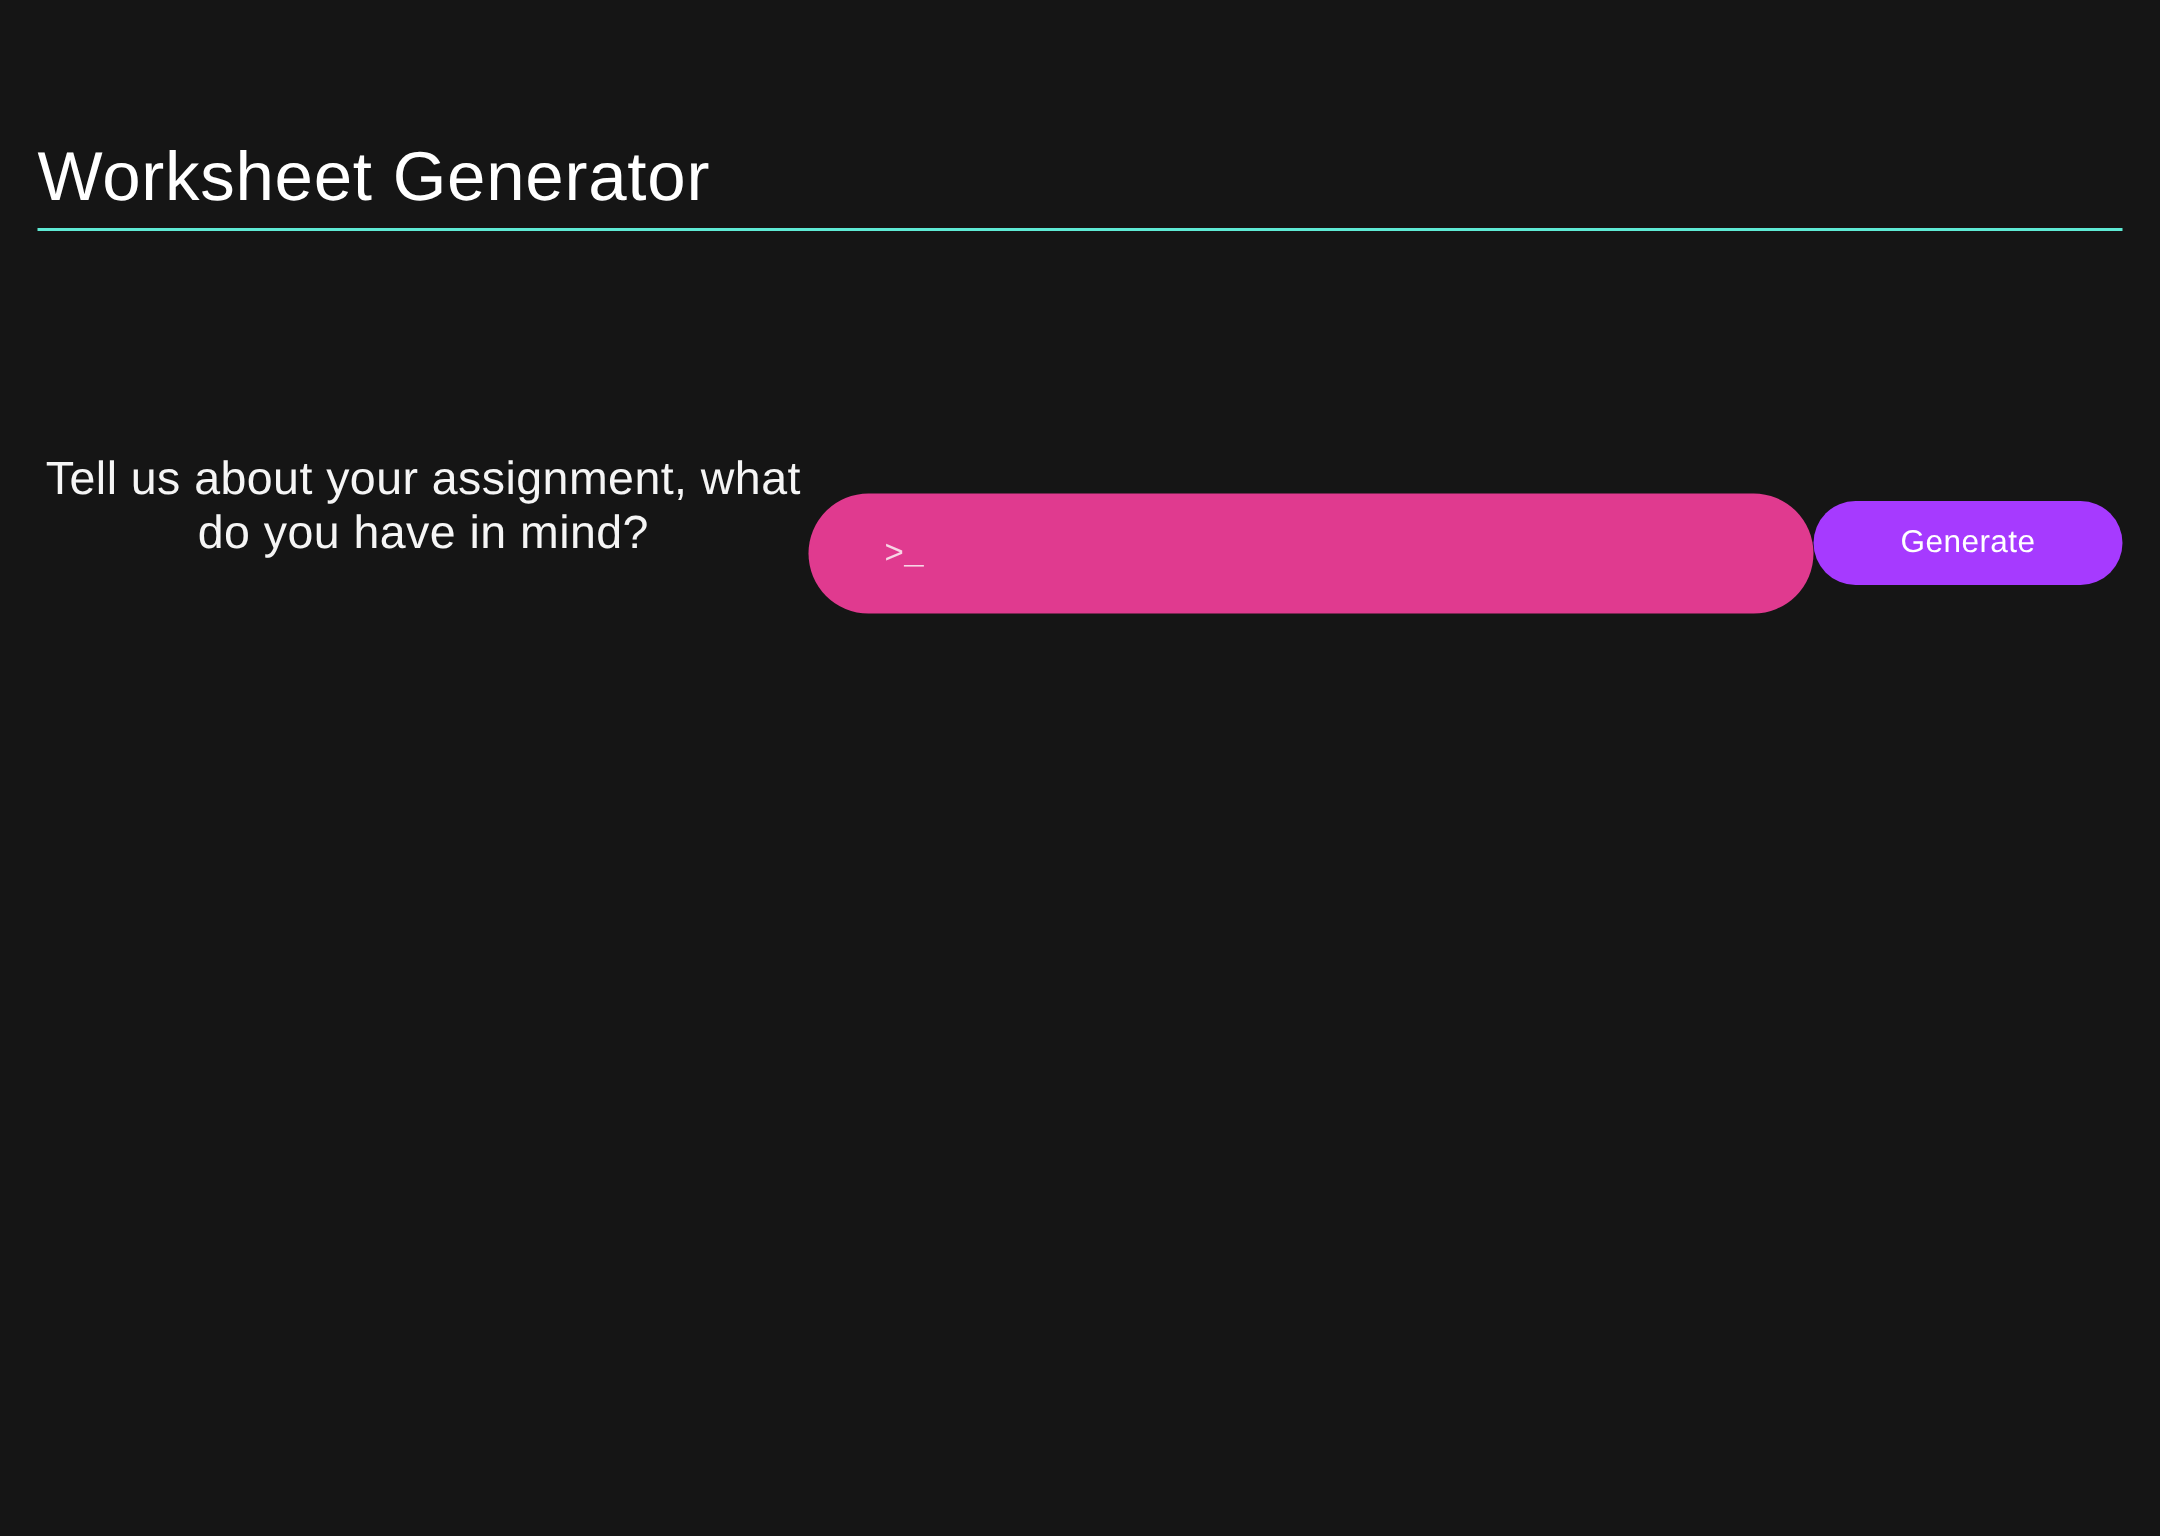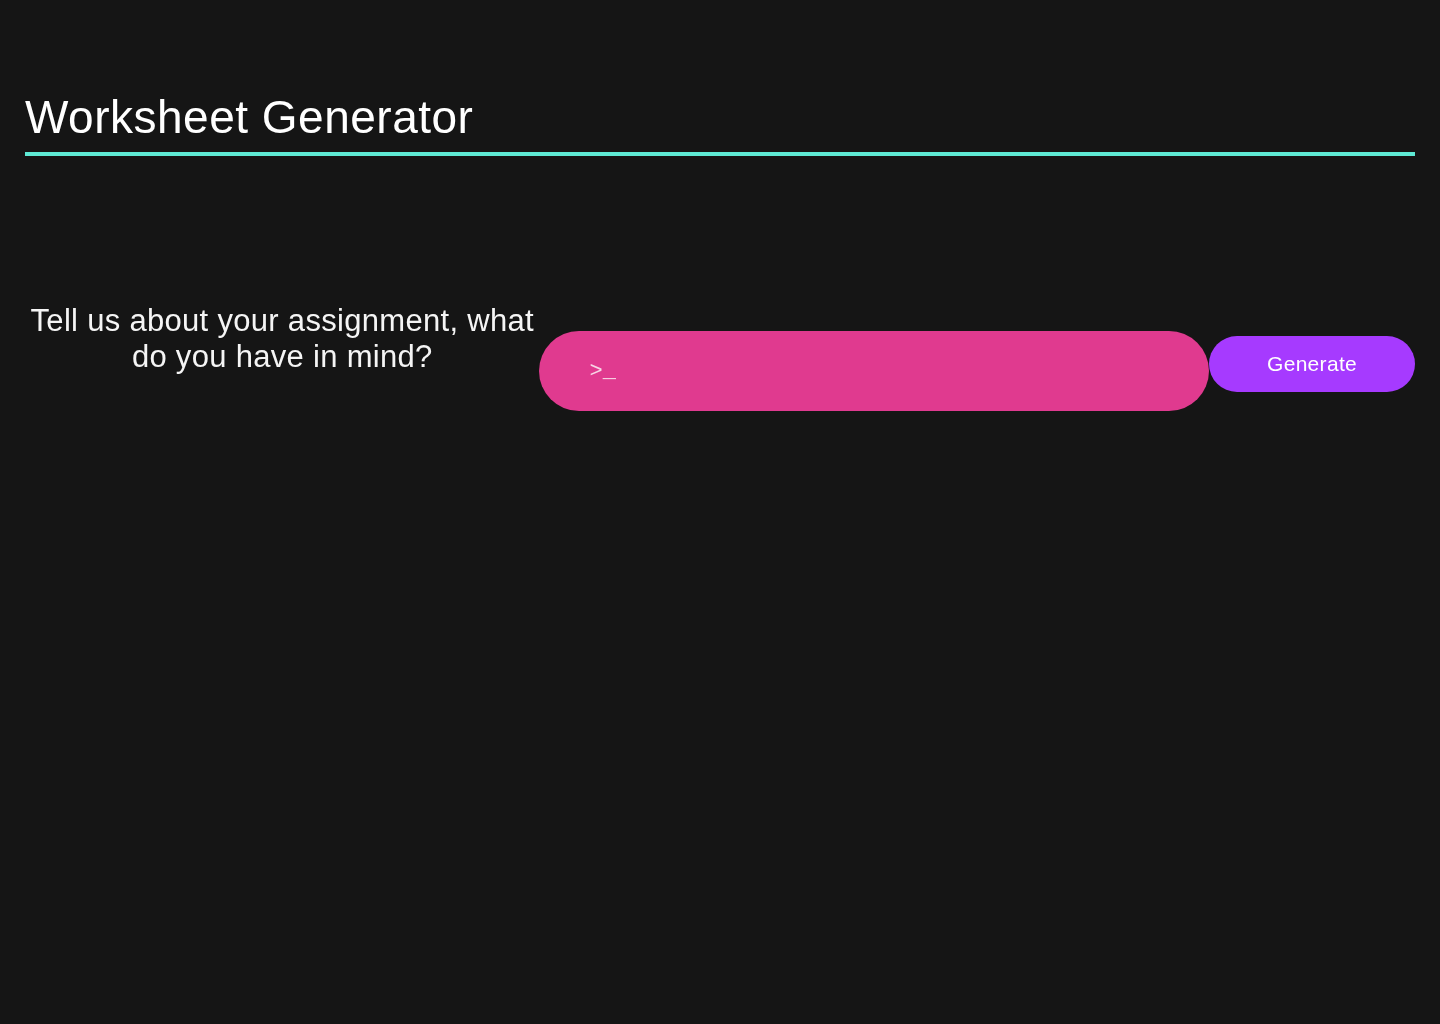--- a/index.html
+++ b/index.html
@@ -17,21 +17,21 @@
     }
     .container {
       padding: 90px 25px 0 25px;
     }
     .page-title {
       font-size: 46px;
       font-weight: 300;
       color: #ffffff;
       letter-spacing: 0.5px;
       padding-bottom: 8px;
-      border-bottom: 4px solid #5eead4;
+      border-bottom: 2px solid #5eead4;
     }
     .content {
       margin-top: 110px;
       display: flex;
       flex-direction: row;
       align-items: center;
     }
     .prompt-text {
       font-size: 31px;
       font-weight: 300;

